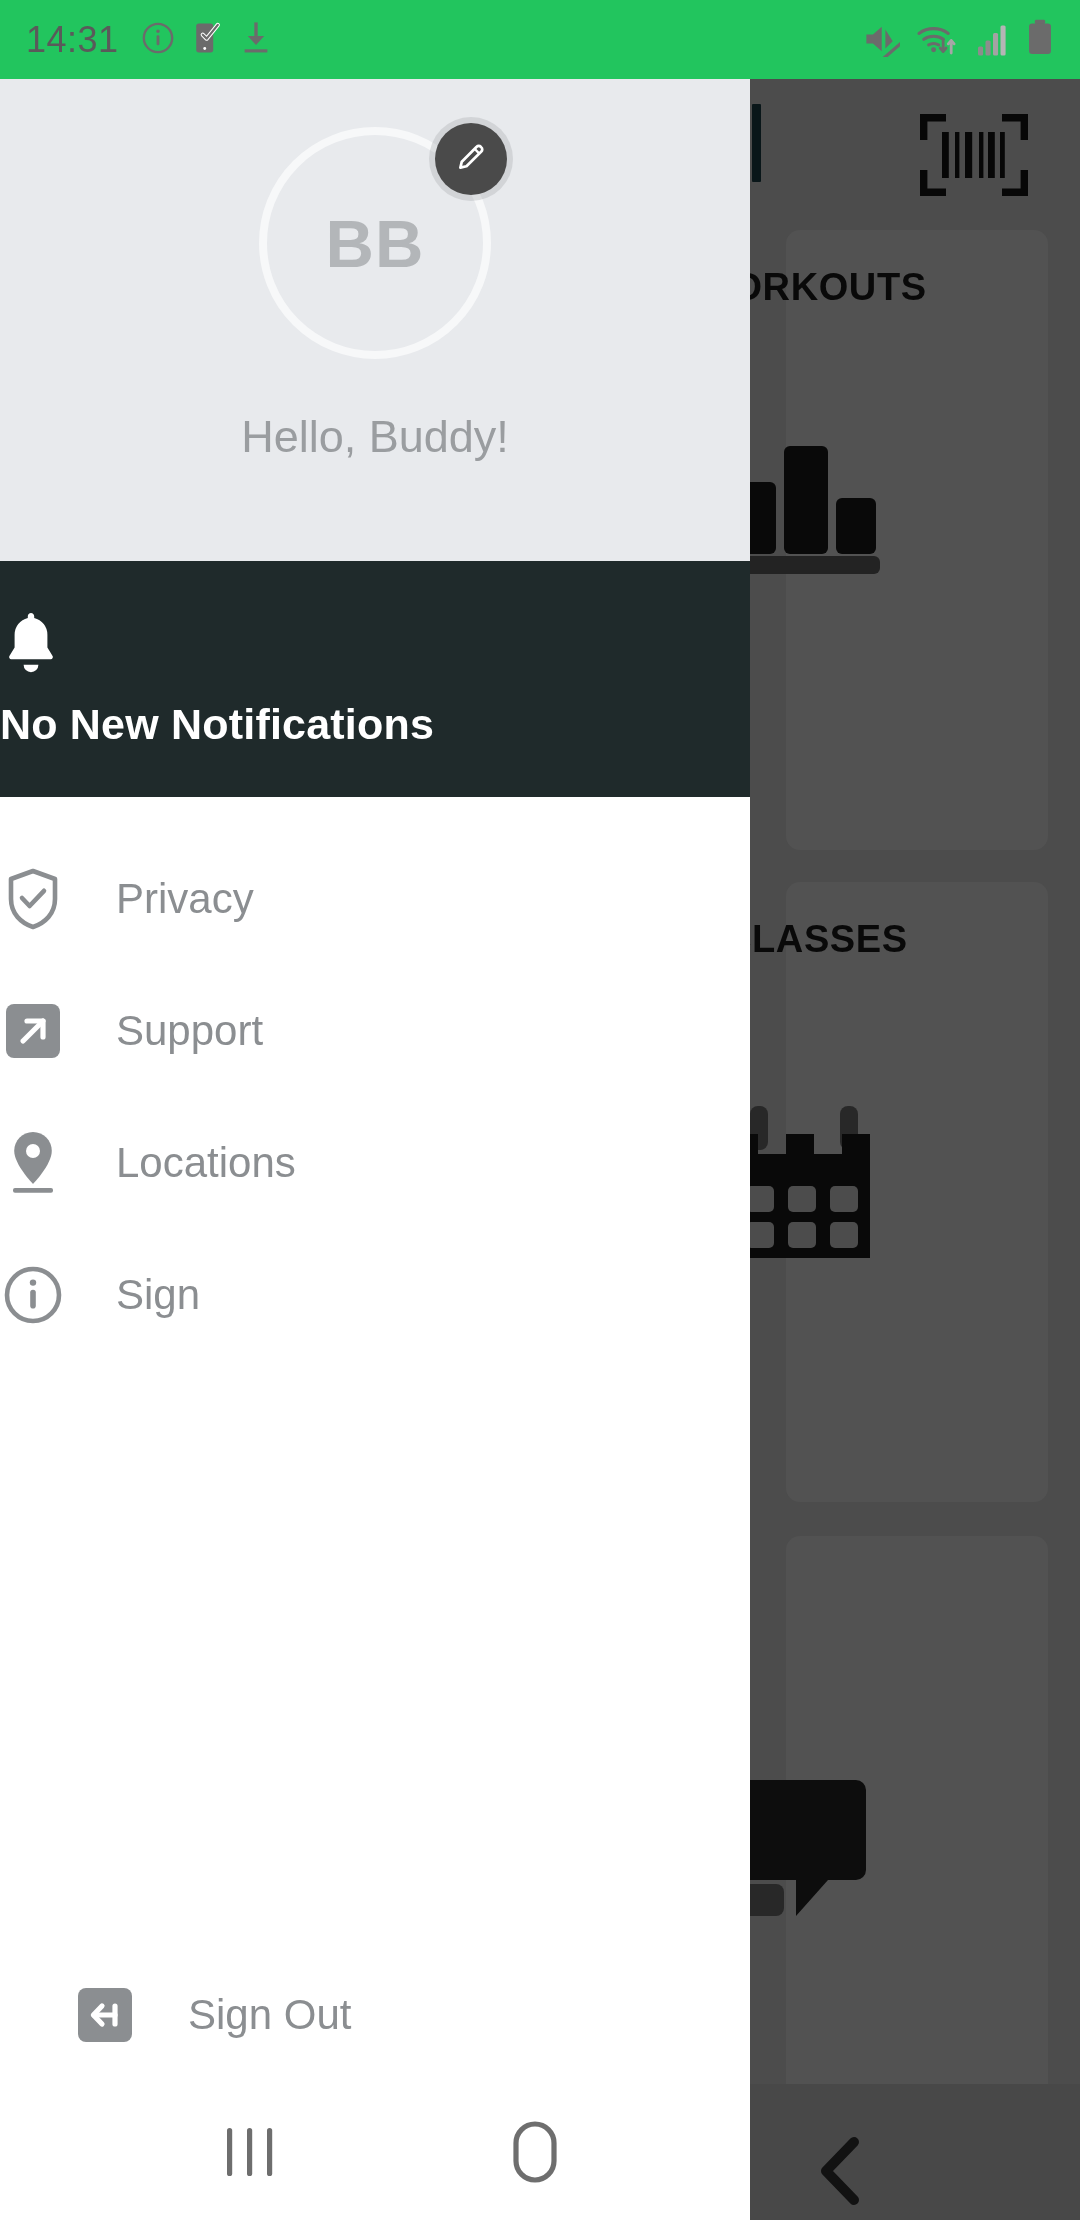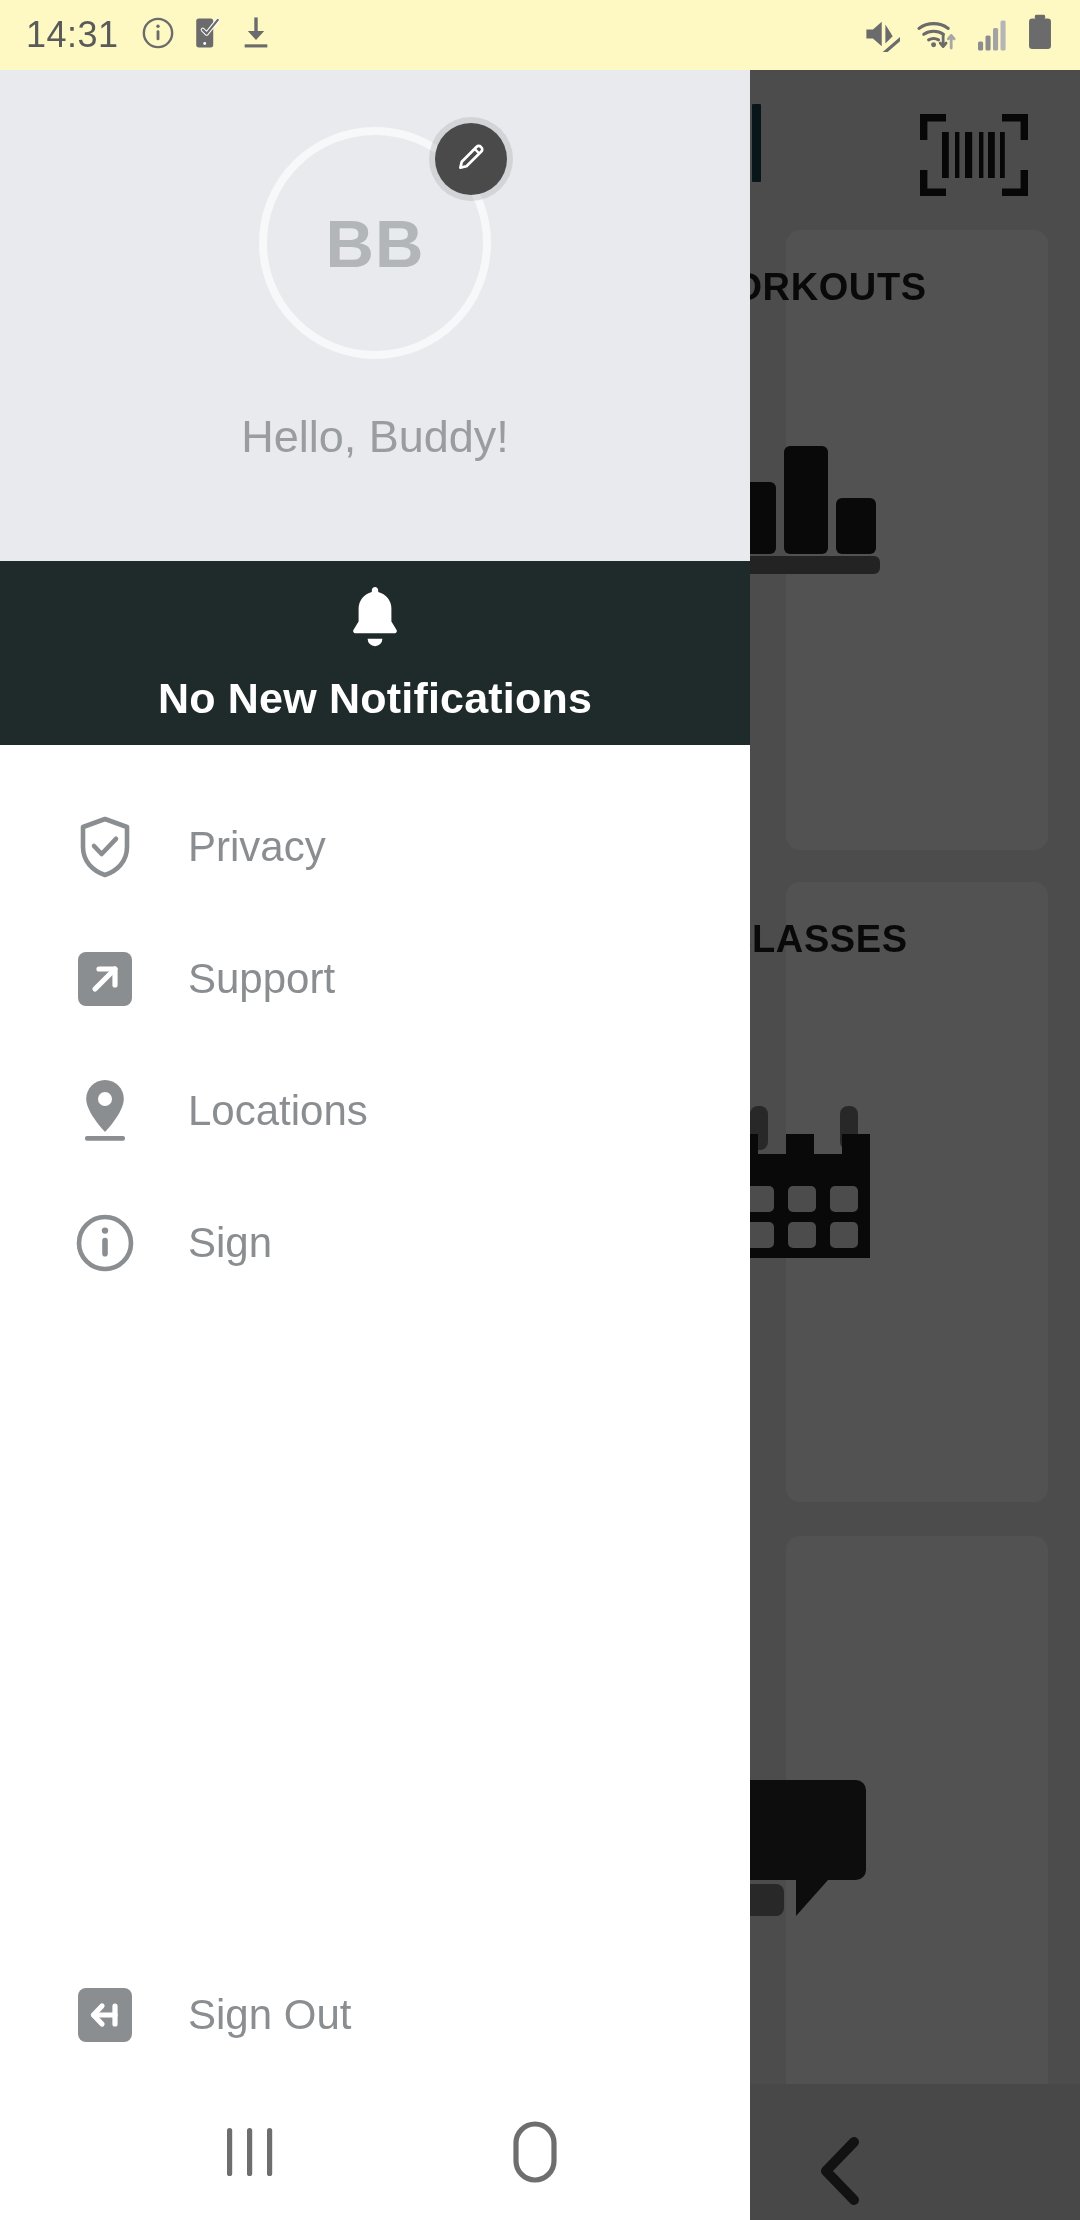--- a/index.html
+++ b/index.html
@@ -5,22 +5,22 @@
   * { margin:0; padding:0; box-sizing:border-box; }
   html,body {
     width:1080px; height:2220px;
     font-family:"Liberation Sans", sans-serif;
     background:#ffffff; overflow:hidden;
   }
   #screen { position:relative; width:1080px; height:2220px; overflow:hidden; background:#fff; }
 
   
   .statusbar {
-    position:absolute; top:0; left:0; width:1080px; height:70px;
-    background:#fef9c3; display:flex; align-items:center;
+    position:absolute; top:0; left:0; width:1080px; height:79px;
+    background:#22c55e; display:flex; align-items:center;
     padding:0 26px; z-index:60;
   }
   .sb-time { font-size:36px; color:#5a5a5a; letter-spacing:.5px; font-weight:400; }
   .sb-left-icons { display:flex; align-items:center; gap:18px; margin-left:22px; }
   .sb-spacer { flex:1; }
   .sb-right-icons { display:flex; align-items:flex-end; gap:16px; }
   .sb-ico { display:block; }
 
   
   .app-bg {
@@ -90,31 +90,30 @@
     width:72px; height:72px; border-radius:50%;
     background:#4a4a4a; display:flex; align-items:center; justify-content:center;
     box-shadow:0 0 0 6px rgba(160,163,166,0.30);
   }
   .greeting {
     margin-top:52px; font-size:45px; color:#9a9da0; font-weight:400;
   }
 
   
   .notif-banner {
-    height:184px; background:#1f2a2b; flex:none;
-    display:flex; flex-direction:column; align-items:center; justify-content:center;
+    height:236px; background:#1f2a2b; flex:none;
+    display:flex; flex-direction:column; align-items:flex-start; justify-content:center;
   }
   .notif-bell { margin-bottom:18px; }
   .notif-text { font-size:43px; color:#ffffff; font-weight:700; letter-spacing:.2px; }
 
   
   .menu { flex:1; background:#ffffff; padding-top:36px; position:relative; }
   .menu-item {
     display:flex; align-items:center; height:132px;
-    padding-left:72px;
   }
   .menu-icon {
     width:66px; display:flex; align-items:center; justify-content:center; flex:none;
   }
   .menu-label {
     margin-left:50px; font-size:42px; color:#8b8e91; font-weight:400;
   }
   .signout-item {
     position:absolute; left:0; bottom:176px; width:100%;
     display:flex; align-items:center; padding-left:72px;

